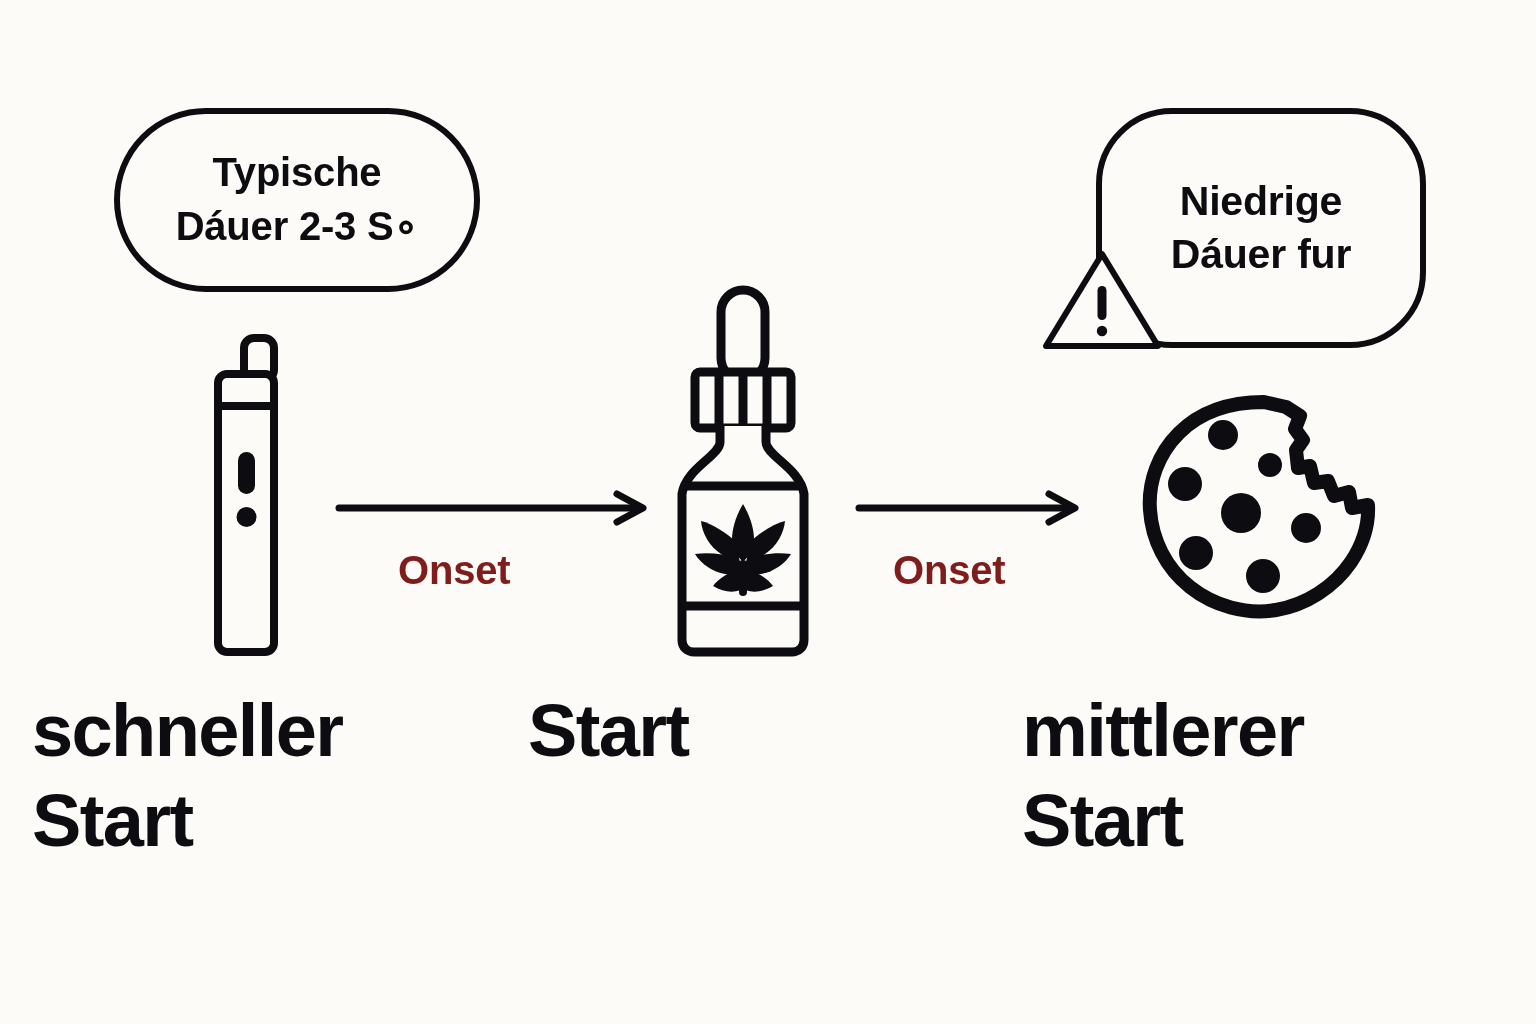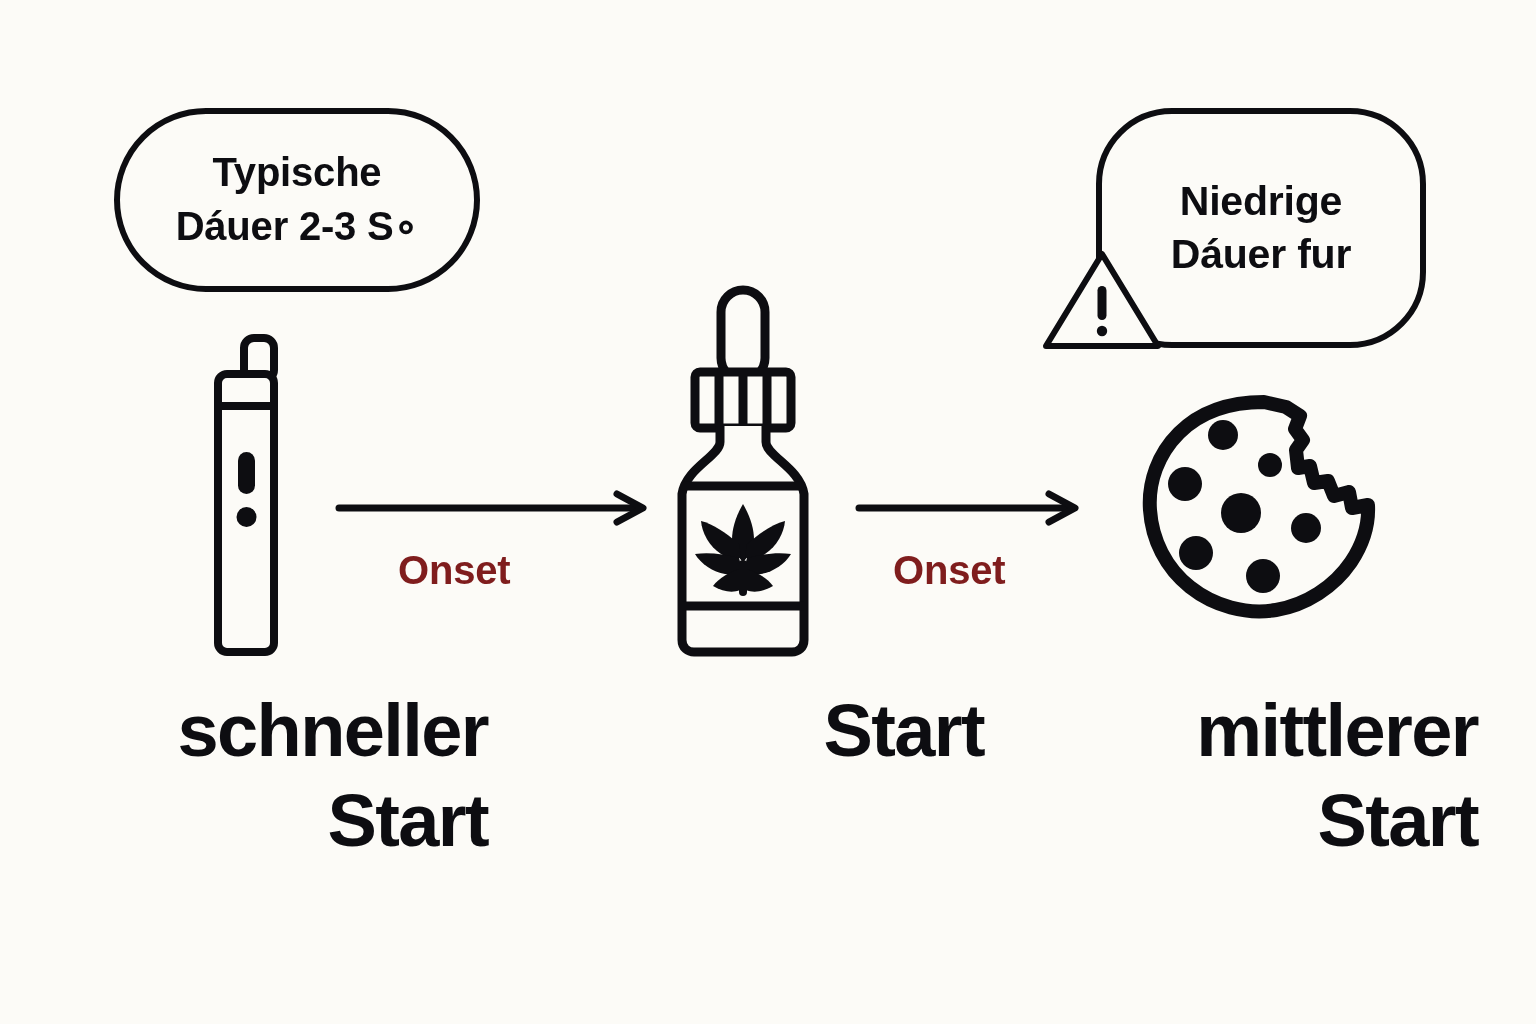--- a/index.html
+++ b/index.html
@@ -96,21 +96,21 @@
     letter-spacing: -0.2px;
     white-space: nowrap;
     z-index: 2;
   }
   #arrow-label-1 { left: 398px; top: 548px; }
   #arrow-label-2 { left: 893px; top: 548px; }
 
   
   .caption {
     position: absolute;
-    text-align: right;
+    text-align: left;
     color: #0d0d11;
     font-size: 74px;
     font-weight: 700;
     line-height: 1.22;
     letter-spacing: -1.6px;
     z-index: 2;
   }
   .caption .cap-line { display: block; white-space: nowrap; }
   #caption-fast   { left: 32px;   top: 686px; width: 456px; }
   #caption-medium { left: 528px;  top: 686px; width: 456px; }

